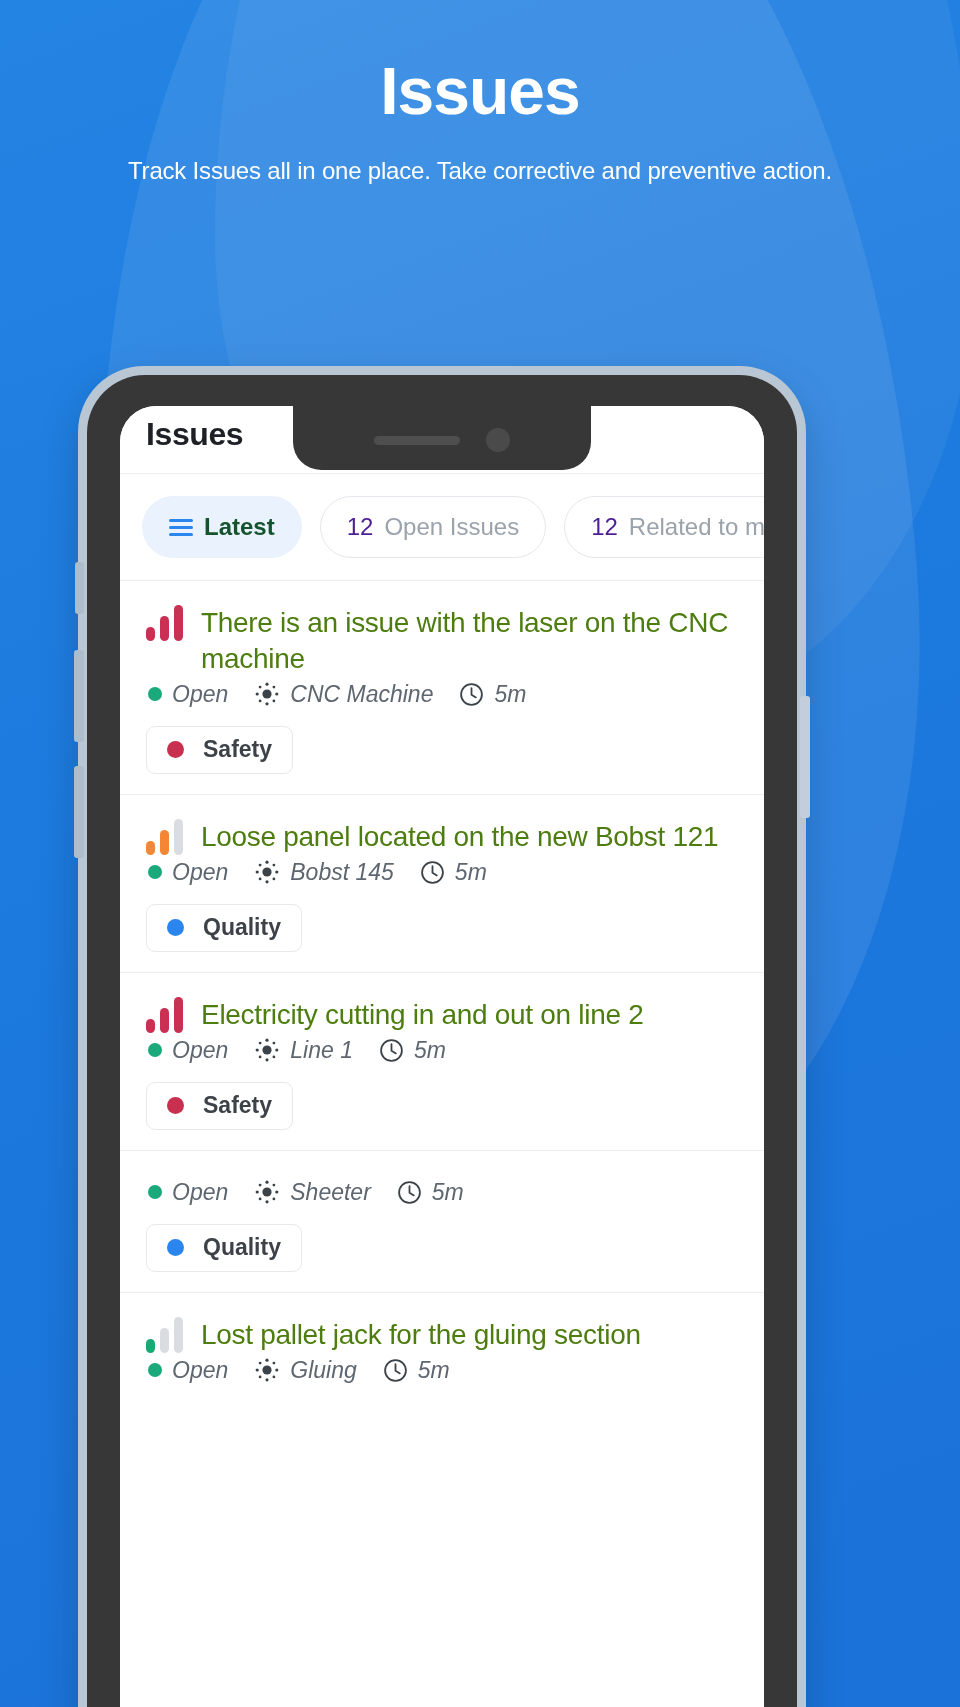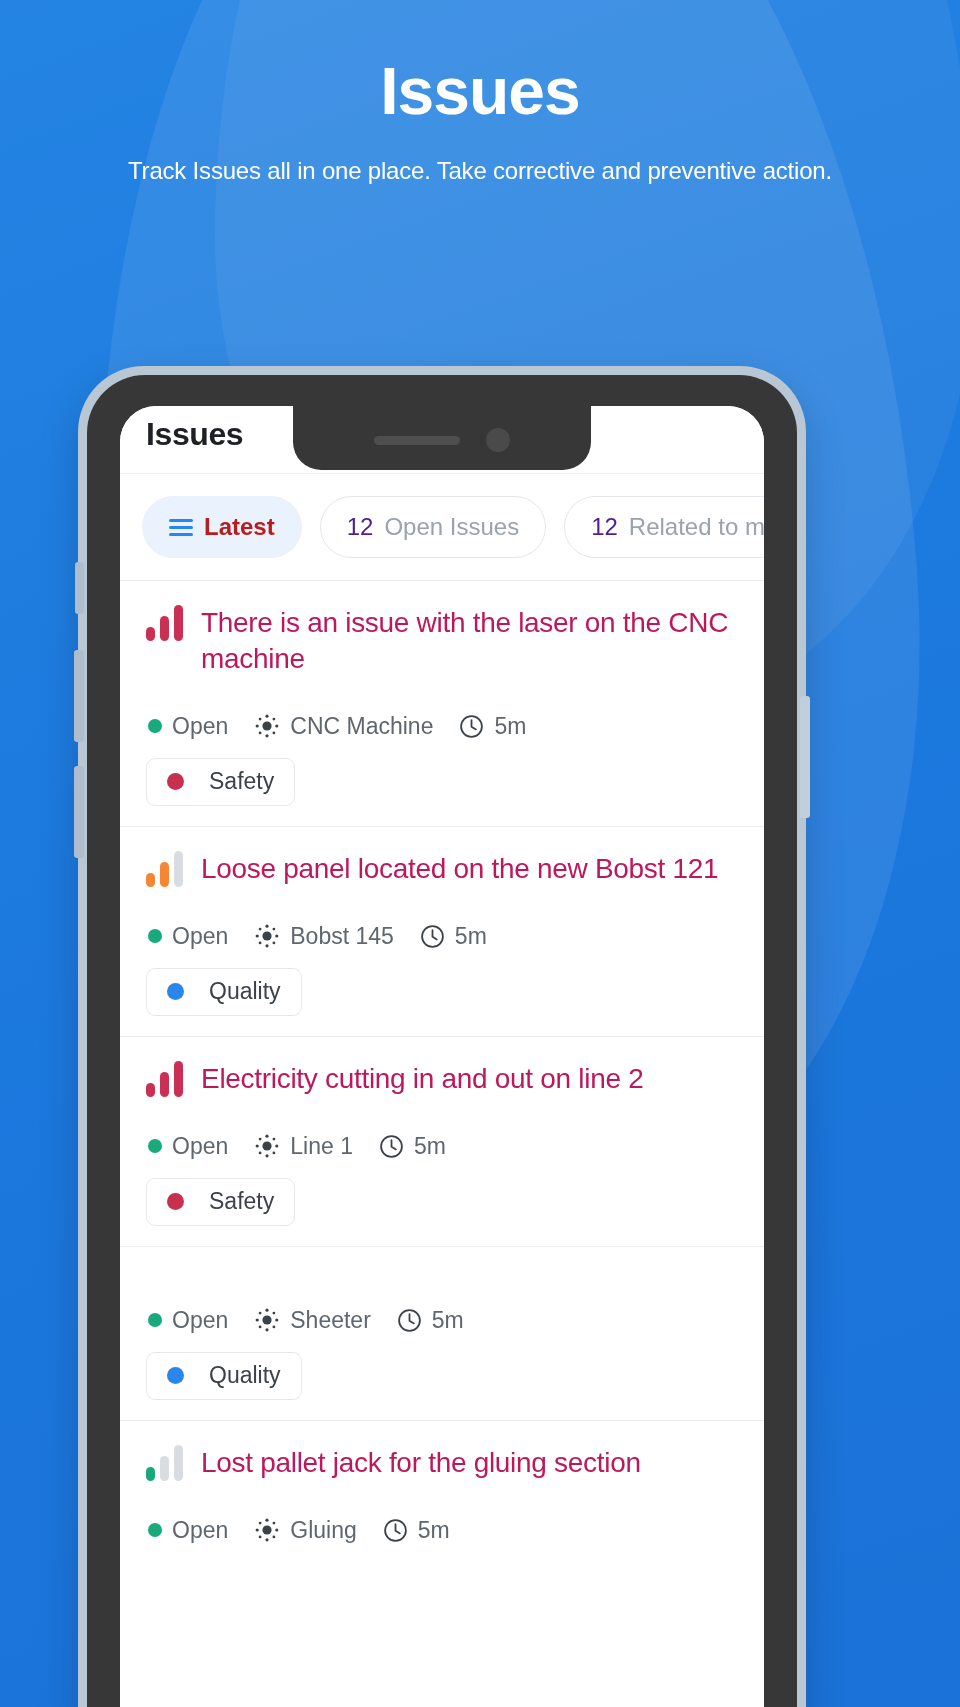--- a/index.html
+++ b/index.html
@@ -127,57 +127,57 @@
     height:62px; padding:0 26px;
     border:1px solid #e4e8ec;
     border-radius:31px;
     font-size:24px; color:#9aa2ab;
     background:#fff;
     flex:0 0 auto;
   }
   .chip.active {
     background:#eaf2fd;
     border-color:#eaf2fd;
-    color:#b91c1c;
+    color:#14532d;
     font-weight:bold;
   }
   .chip .count { color:#4c1d95; font-weight:400; }
   .chip.active .hamburger { display:flex; flex-direction:column; gap:4px; }
   .hamburger i { display:block; width:24px; height:3px; background:#2a85ef; border-radius:2px; }
 
   
   .issue-list { background:#fff; }
   .issue {
     padding:24px 26px 20px;
     border-top:1px solid #ebeef1;
   }
   .issue-head { display:flex; align-items:flex-start; gap:18px; }
   .prio { display:flex; align-items:flex-end; gap:5px; height:36px; padding-top:8px; flex:0 0 auto;}
   .prio i { width:9px; border-radius:5px; display:block; }
   .prio i:nth-child(1) { height:14px; }
   .prio i:nth-child(2) { height:25px; }
   .prio i:nth-child(3) { height:36px; }
   .issue-title {
-    font-size:28px; color:#be185d; line-height:1.28; letter-spacing:-0.3px;
+    font-size:28px; color:#4d7c0f; line-height:1.28; letter-spacing:-0.3px;
     flex:1 1 auto;
   }
   .issue-meta {
     display:flex; align-items:center; gap:26px;
-    margin-top:36px; padding-left:2px;
-    font-size:23px; color:#5e666f;
+    margin-top:4px; padding-left:2px;
+    font-size:23px; color:#5e666f;font-style:italic;
   }
   .meta-item { display:flex; align-items:center; gap:10px; }
   .dot { width:14px; height:14px; border-radius:50%; background:#1aa97a; display:block; }
   .meta-item svg { display:block; }
   .tagrow { margin-top:18px; }
   .tag {
-    display:inline-flex; align-items:center; gap:25px;
+    display:inline-flex; align-items:center; gap:19px;
     height:48px; padding:0 20px;
     border:1px solid #e6e9ec; border-radius:9px;
-    font-size:23px; color:#3c4248; background:#fff;
+    font-size:23px; color:#3c4248; background:#fff;font-weight:bold;
   }
   .tag .tdot { width:17px; height:17px; border-radius:50%; display:block; }
 </style>
 </head>
 <body>
 
 <div class="bg">
   <div class="blob"></div>
   <div class="blob2"></div>
 </div>

